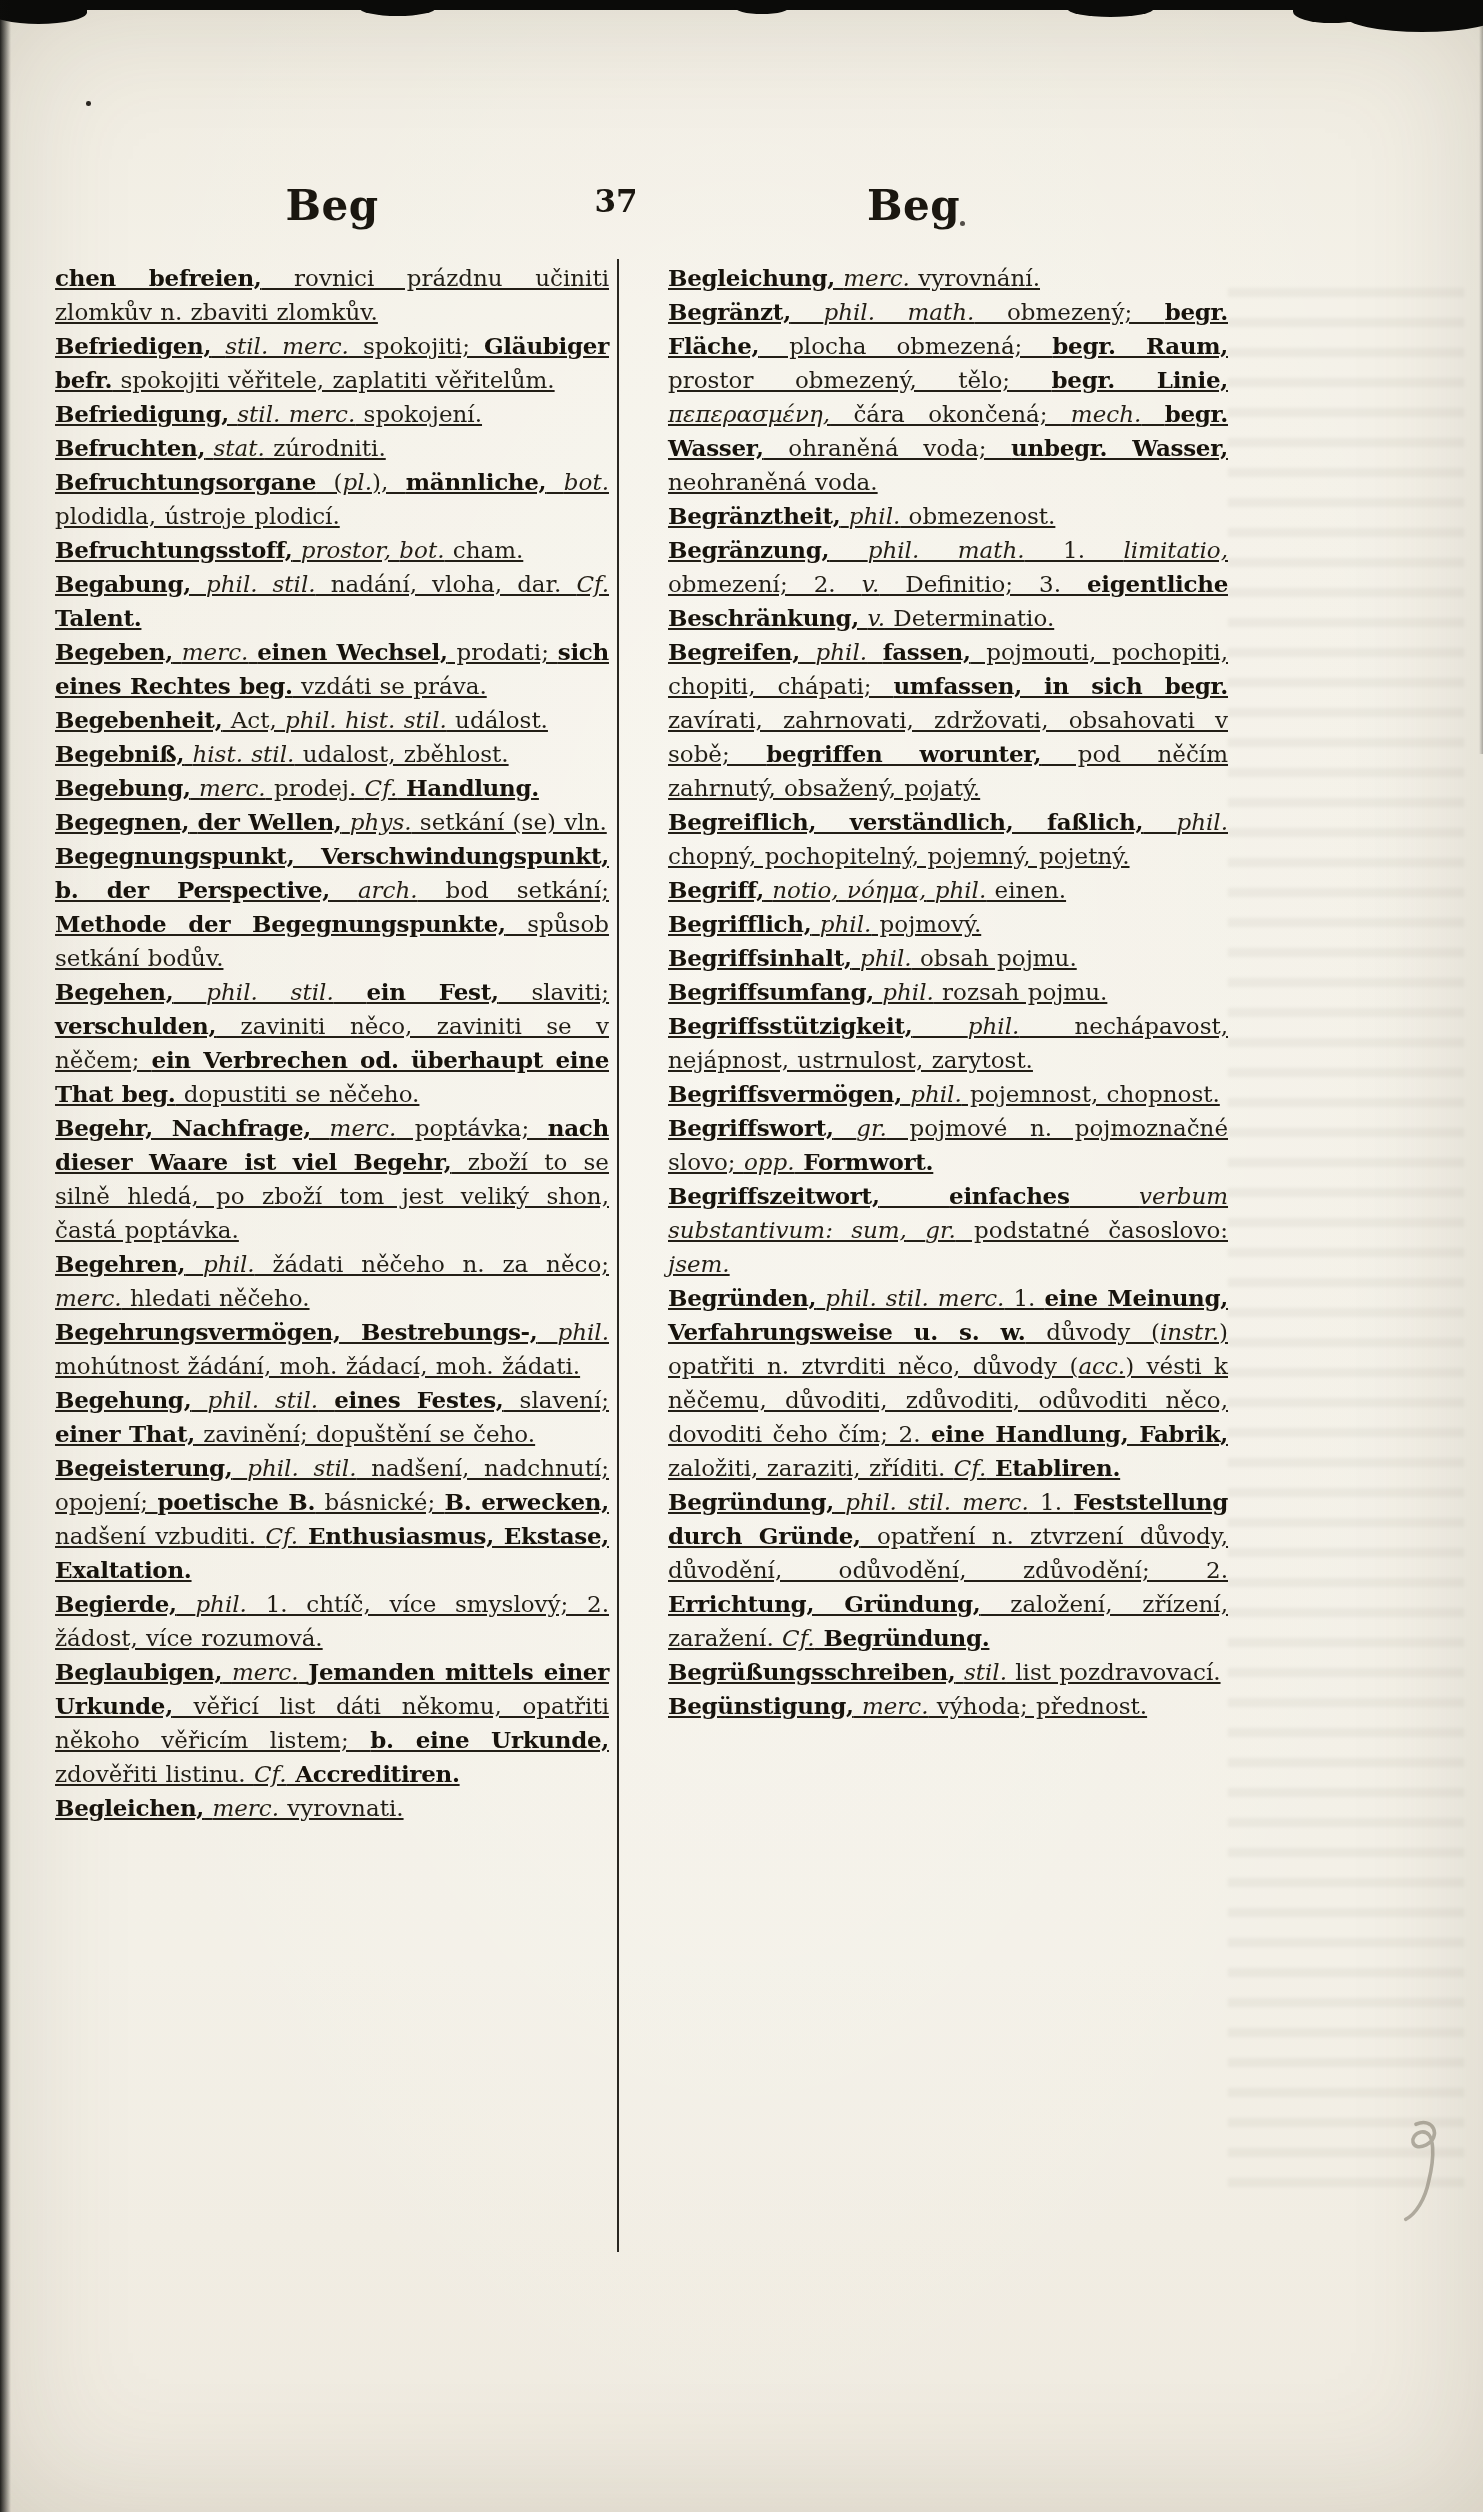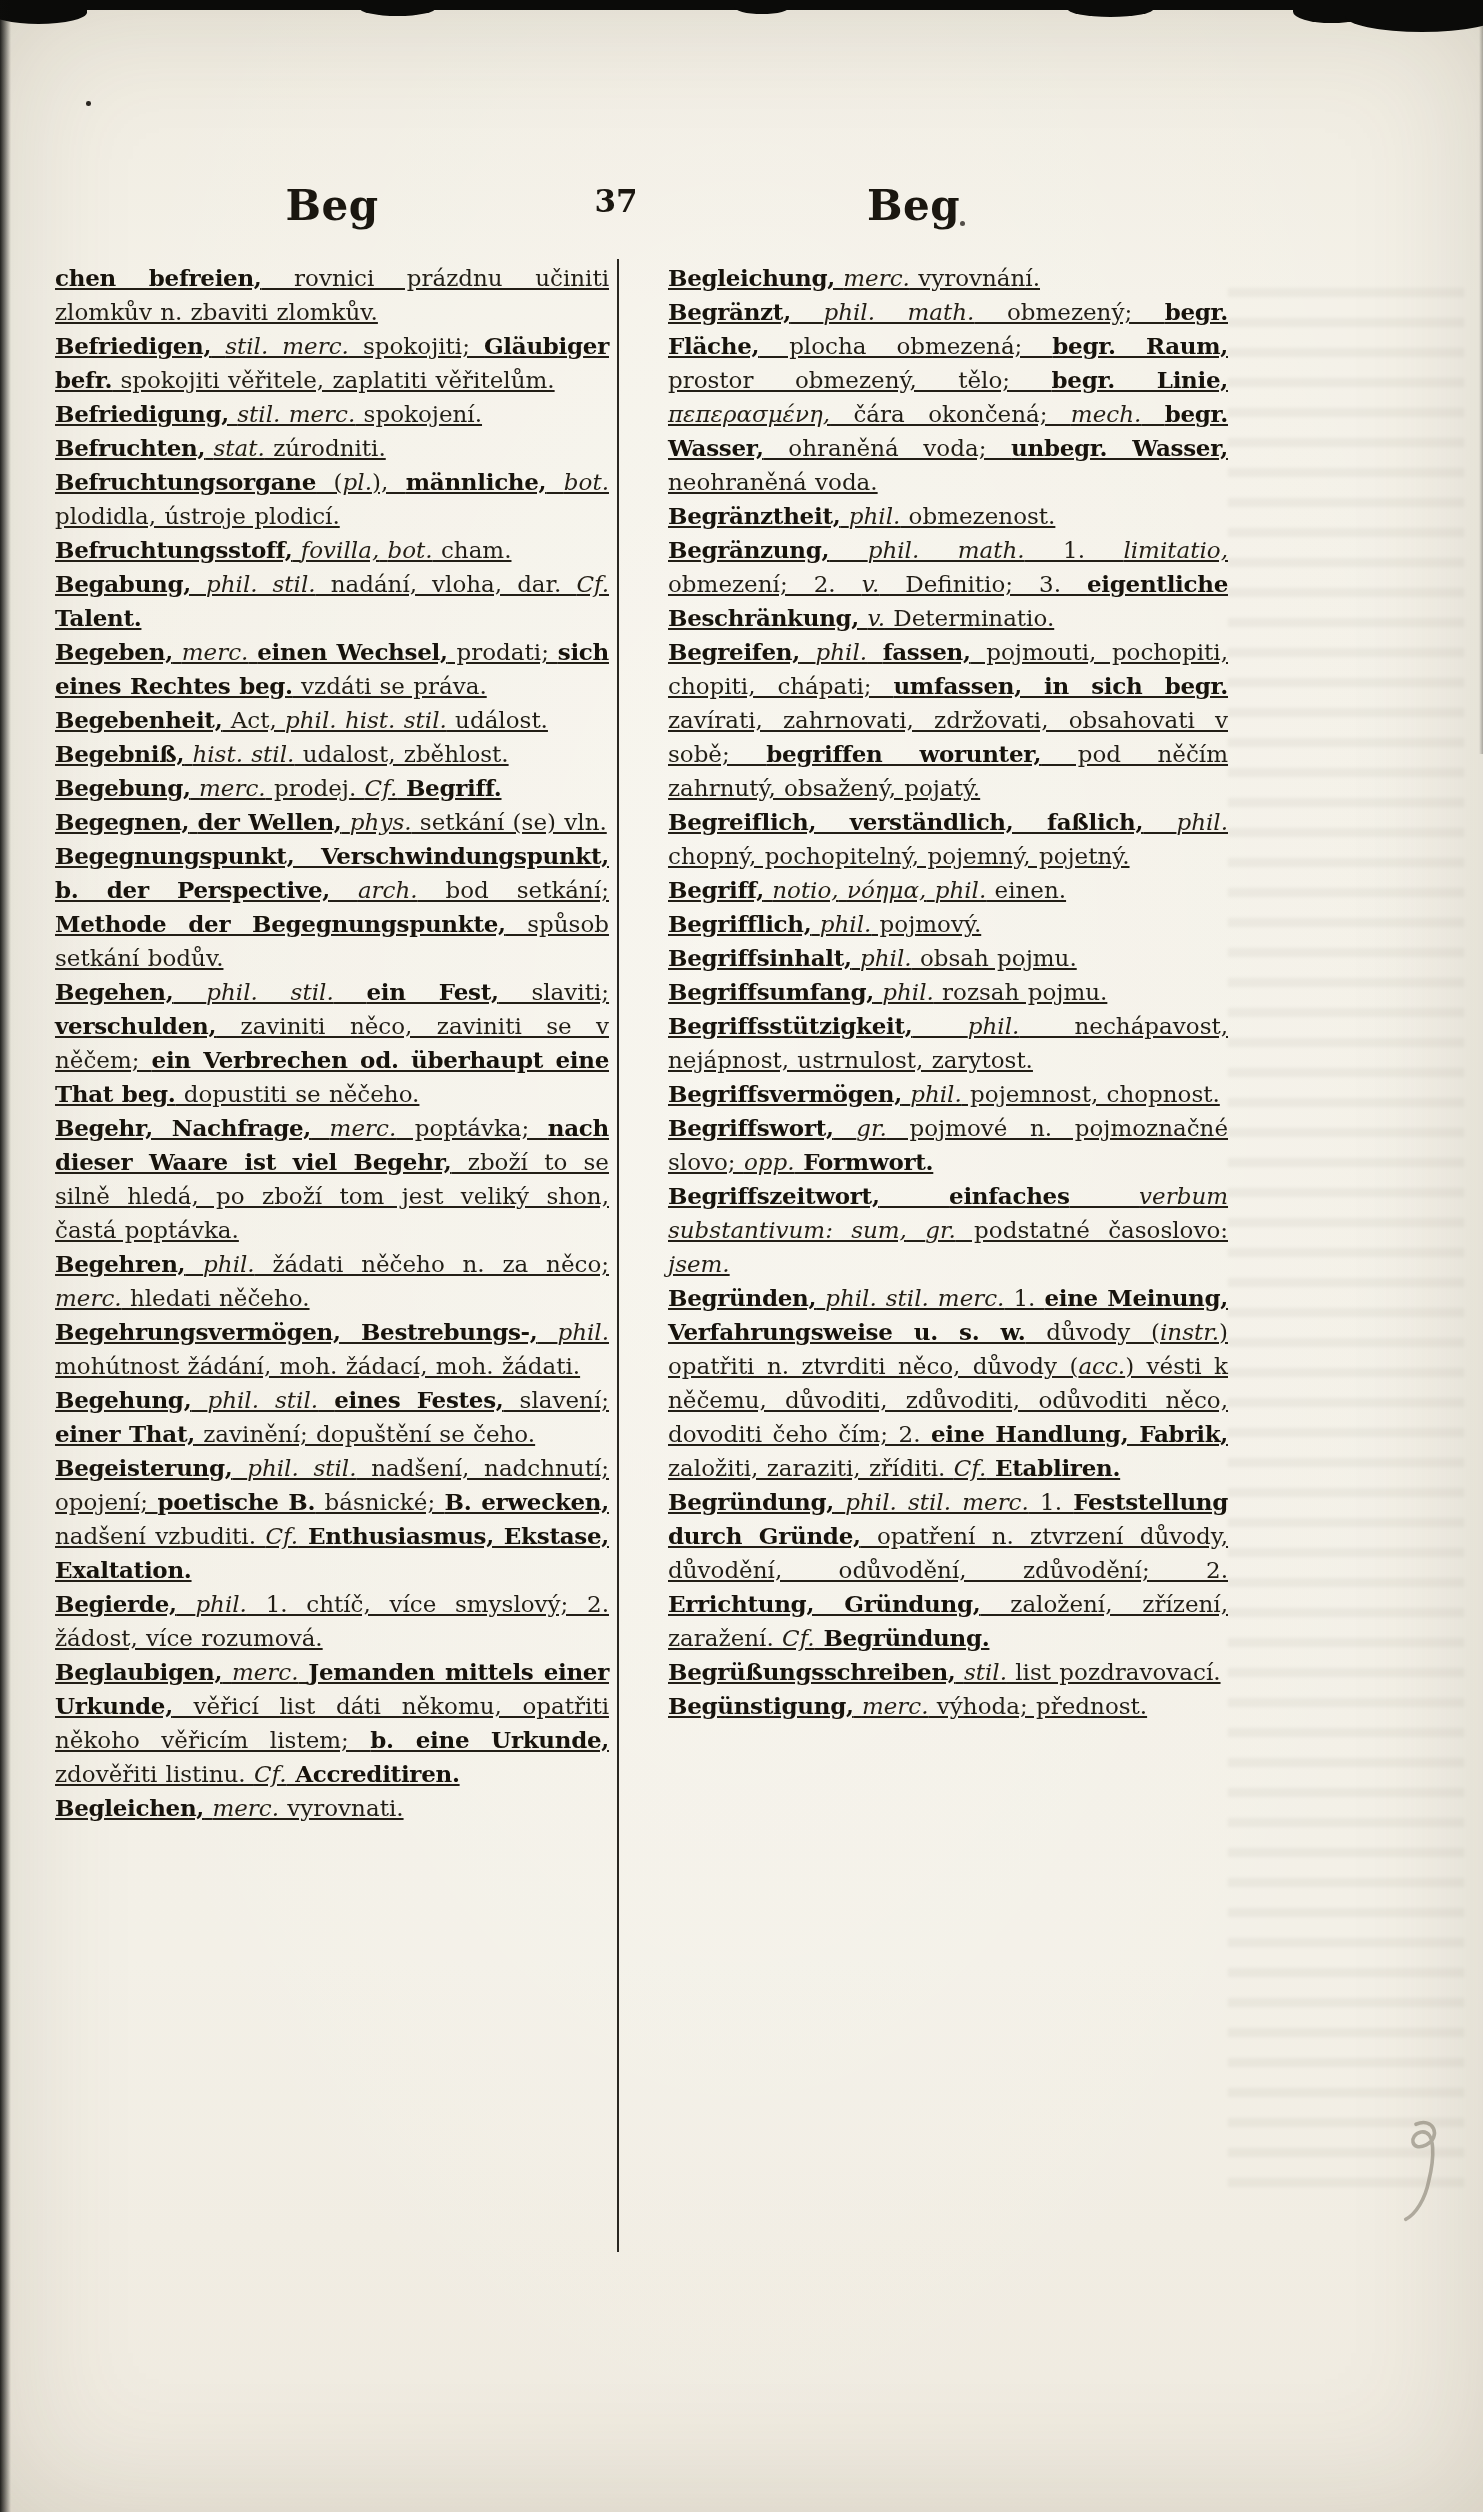--- a/index.html
+++ b/index.html
@@ -116,26 +116,26 @@
   </div>
 
   <div class="column-divider"></div>
 
   <div id="col-left" class="text-column col-left">
       <p class="entry"><span class="seg-b">chen befreien,</span><span class="seg-n"> rovnici prázdnu učiniti zlomkův n. zbaviti zlomkův.</span></p>
       <p class="entry"><span class="seg-b">Befriedigen,</span><span class="seg-n"> </span><span class="seg-i">stil. merc.</span><span class="seg-n"> spokojiti; </span><span class="seg-b">Gläubiger befr.</span><span class="seg-n"> spokojiti věřitele, zaplatiti věřitelům.</span></p>
       <p class="entry"><span class="seg-b">Befriedigung,</span><span class="seg-n"> </span><span class="seg-i">stil. merc.</span><span class="seg-n"> spokojení.</span></p>
       <p class="entry"><span class="seg-b">Befruchten,</span><span class="seg-n"> </span><span class="seg-i">stat.</span><span class="seg-n"> zúrodniti.</span></p>
       <p class="entry"><span class="seg-b">Befruchtungsorgane</span><span class="seg-n"> (</span><span class="seg-i">pl.</span><span class="seg-n">), </span><span class="seg-b">männliche,</span><span class="seg-n"> </span><span class="seg-i">bot.</span><span class="seg-n"> plodidla, ústroje plodicí.</span></p>
-      <p class="entry"><span class="seg-b">Befruchtungsstoff,</span><span class="seg-n"> </span><span class="seg-i">fovilla,</span><span class="seg-n"> </span><span class="seg-i">bot.</span><span class="seg-n"> cham.</span></p>
+      <p class="entry"><span class="seg-b">Befruchtungsstoff,</span><span class="seg-n"> </span><span class="seg-i">prostor,</span><span class="seg-n"> </span><span class="seg-i">bot.</span><span class="seg-n"> cham.</span></p>
       <p class="entry"><span class="seg-b">Begabung,</span><span class="seg-n"> </span><span class="seg-i">phil. stil.</span><span class="seg-n"> nadání, vloha, dar. </span><span class="seg-i">Cf.</span><span class="seg-b"> Talent.</span></p>
       <p class="entry"><span class="seg-b">Begeben,</span><span class="seg-n"> </span><span class="seg-i">merc.</span><span class="seg-n"> </span><span class="seg-b">einen Wechsel,</span><span class="seg-n"> prodati; </span><span class="seg-b">sich eines Rechtes beg.</span><span class="seg-n"> vzdáti se práva.</span></p>
       <p class="entry"><span class="seg-b">Begebenheit,</span><span class="seg-n"> Act, </span><span class="seg-i">phil. hist. stil.</span><span class="seg-n"> událost.</span></p>
       <p class="entry"><span class="seg-b">Begebniß,</span><span class="seg-n"> </span><span class="seg-i">hist. stil.</span><span class="seg-n"> udalost, zběhlost.</span></p>
-      <p class="entry"><span class="seg-b">Begebung,</span><span class="seg-n"> </span><span class="seg-i">merc.</span><span class="seg-n"> prodej. </span><span class="seg-i">Cf.</span><span class="seg-b"> Begriff.</span></p>
+      <p class="entry"><span class="seg-b">Begebung,</span><span class="seg-n"> </span><span class="seg-i">merc.</span><span class="seg-n"> prodej. </span><span class="seg-i">Cf.</span><span class="seg-b"> Handlung.</span></p>
       <p class="entry"><span class="seg-b">Begegnen,</span><span class="seg-n"> </span><span class="seg-b">der Wellen,</span><span class="seg-n"> </span><span class="seg-i">phys.</span><span class="seg-n"> setkání (se) vln.</span></p>
       <p class="entry"><span class="seg-b">Begegnungspunkt, Verschwindungspunkt, b. der Perspective,</span><span class="seg-n"> </span><span class="seg-i">arch.</span><span class="seg-n"> bod setkání; </span><span class="seg-b">Methode der Begegnungspunkte,</span><span class="seg-n"> spůsob setkání bodův.</span></p>
       <p class="entry"><span class="seg-b">Begehen,</span><span class="seg-n"> </span><span class="seg-i">phil. stil.</span><span class="seg-n"> </span><span class="seg-b">ein Fest,</span><span class="seg-n"> slaviti; </span><span class="seg-b">verschulden,</span><span class="seg-n"> zaviniti něco, zaviniti se v něčem; </span><span class="seg-b">ein Verbrechen od. überhaupt eine That beg.</span><span class="seg-n"> dopustiti se něčeho.</span></p>
       <p class="entry"><span class="seg-b">Begehr, Nachfrage,</span><span class="seg-n"> </span><span class="seg-i">merc.</span><span class="seg-n"> poptávka; </span><span class="seg-b">nach dieser Waare ist viel Begehr,</span><span class="seg-n"> zboží to se silně hledá, po zboží tom jest veliký shon, častá poptávka.</span></p>
       <p class="entry"><span class="seg-b">Begehren,</span><span class="seg-n"> </span><span class="seg-i">phil.</span><span class="seg-n"> žádati něčeho n. za něco; </span><span class="seg-i">merc.</span><span class="seg-n"> hledati něčeho.</span></p>
       <p class="entry"><span class="seg-b">Begehrungsvermögen, Bestrebungs-,</span><span class="seg-n"> </span><span class="seg-i">phil.</span><span class="seg-n"> mohútnost žádání, moh. žádací, moh. žádati.</span></p>
       <p class="entry"><span class="seg-b">Begehung,</span><span class="seg-n"> </span><span class="seg-i">phil. stil.</span><span class="seg-n"> </span><span class="seg-b">eines Festes,</span><span class="seg-n"> slavení; </span><span class="seg-b">einer That,</span><span class="seg-n"> zavinění; dopuštění se čeho.</span></p>
       <p class="entry"><span class="seg-b">Begeisterung,</span><span class="seg-n"> </span><span class="seg-i">phil. stil.</span><span class="seg-n"> nadšení, nadchnutí; opojení; </span><span class="seg-b">poetische B.</span><span class="seg-n"> básnické; </span><span class="seg-b">B. erwecken,</span><span class="seg-n"> nadšení vzbuditi. </span><span class="seg-i">Cf.</span><span class="seg-b"> Enthusiasmus, Ekstase, Exaltation.</span></p>
       <p class="entry"><span class="seg-b">Begierde,</span><span class="seg-n"> </span><span class="seg-i">phil.</span><span class="seg-n"> 1. chtíč, více smyslový; 2. žádost, více rozumová.</span></p>
       <p class="entry"><span class="seg-b">Beglaubigen,</span><span class="seg-n"> </span><span class="seg-i">merc.</span><span class="seg-n"> </span><span class="seg-b">Jemanden mittels einer Urkunde,</span><span class="seg-n"> věřicí list dáti někomu, opatřiti někoho věřicím listem; </span><span class="seg-b">b. eine Urkunde,</span><span class="seg-n"> zdověřiti listinu. </span><span class="seg-i">Cf.</span><span class="seg-b"> Accreditiren.</span></p>

